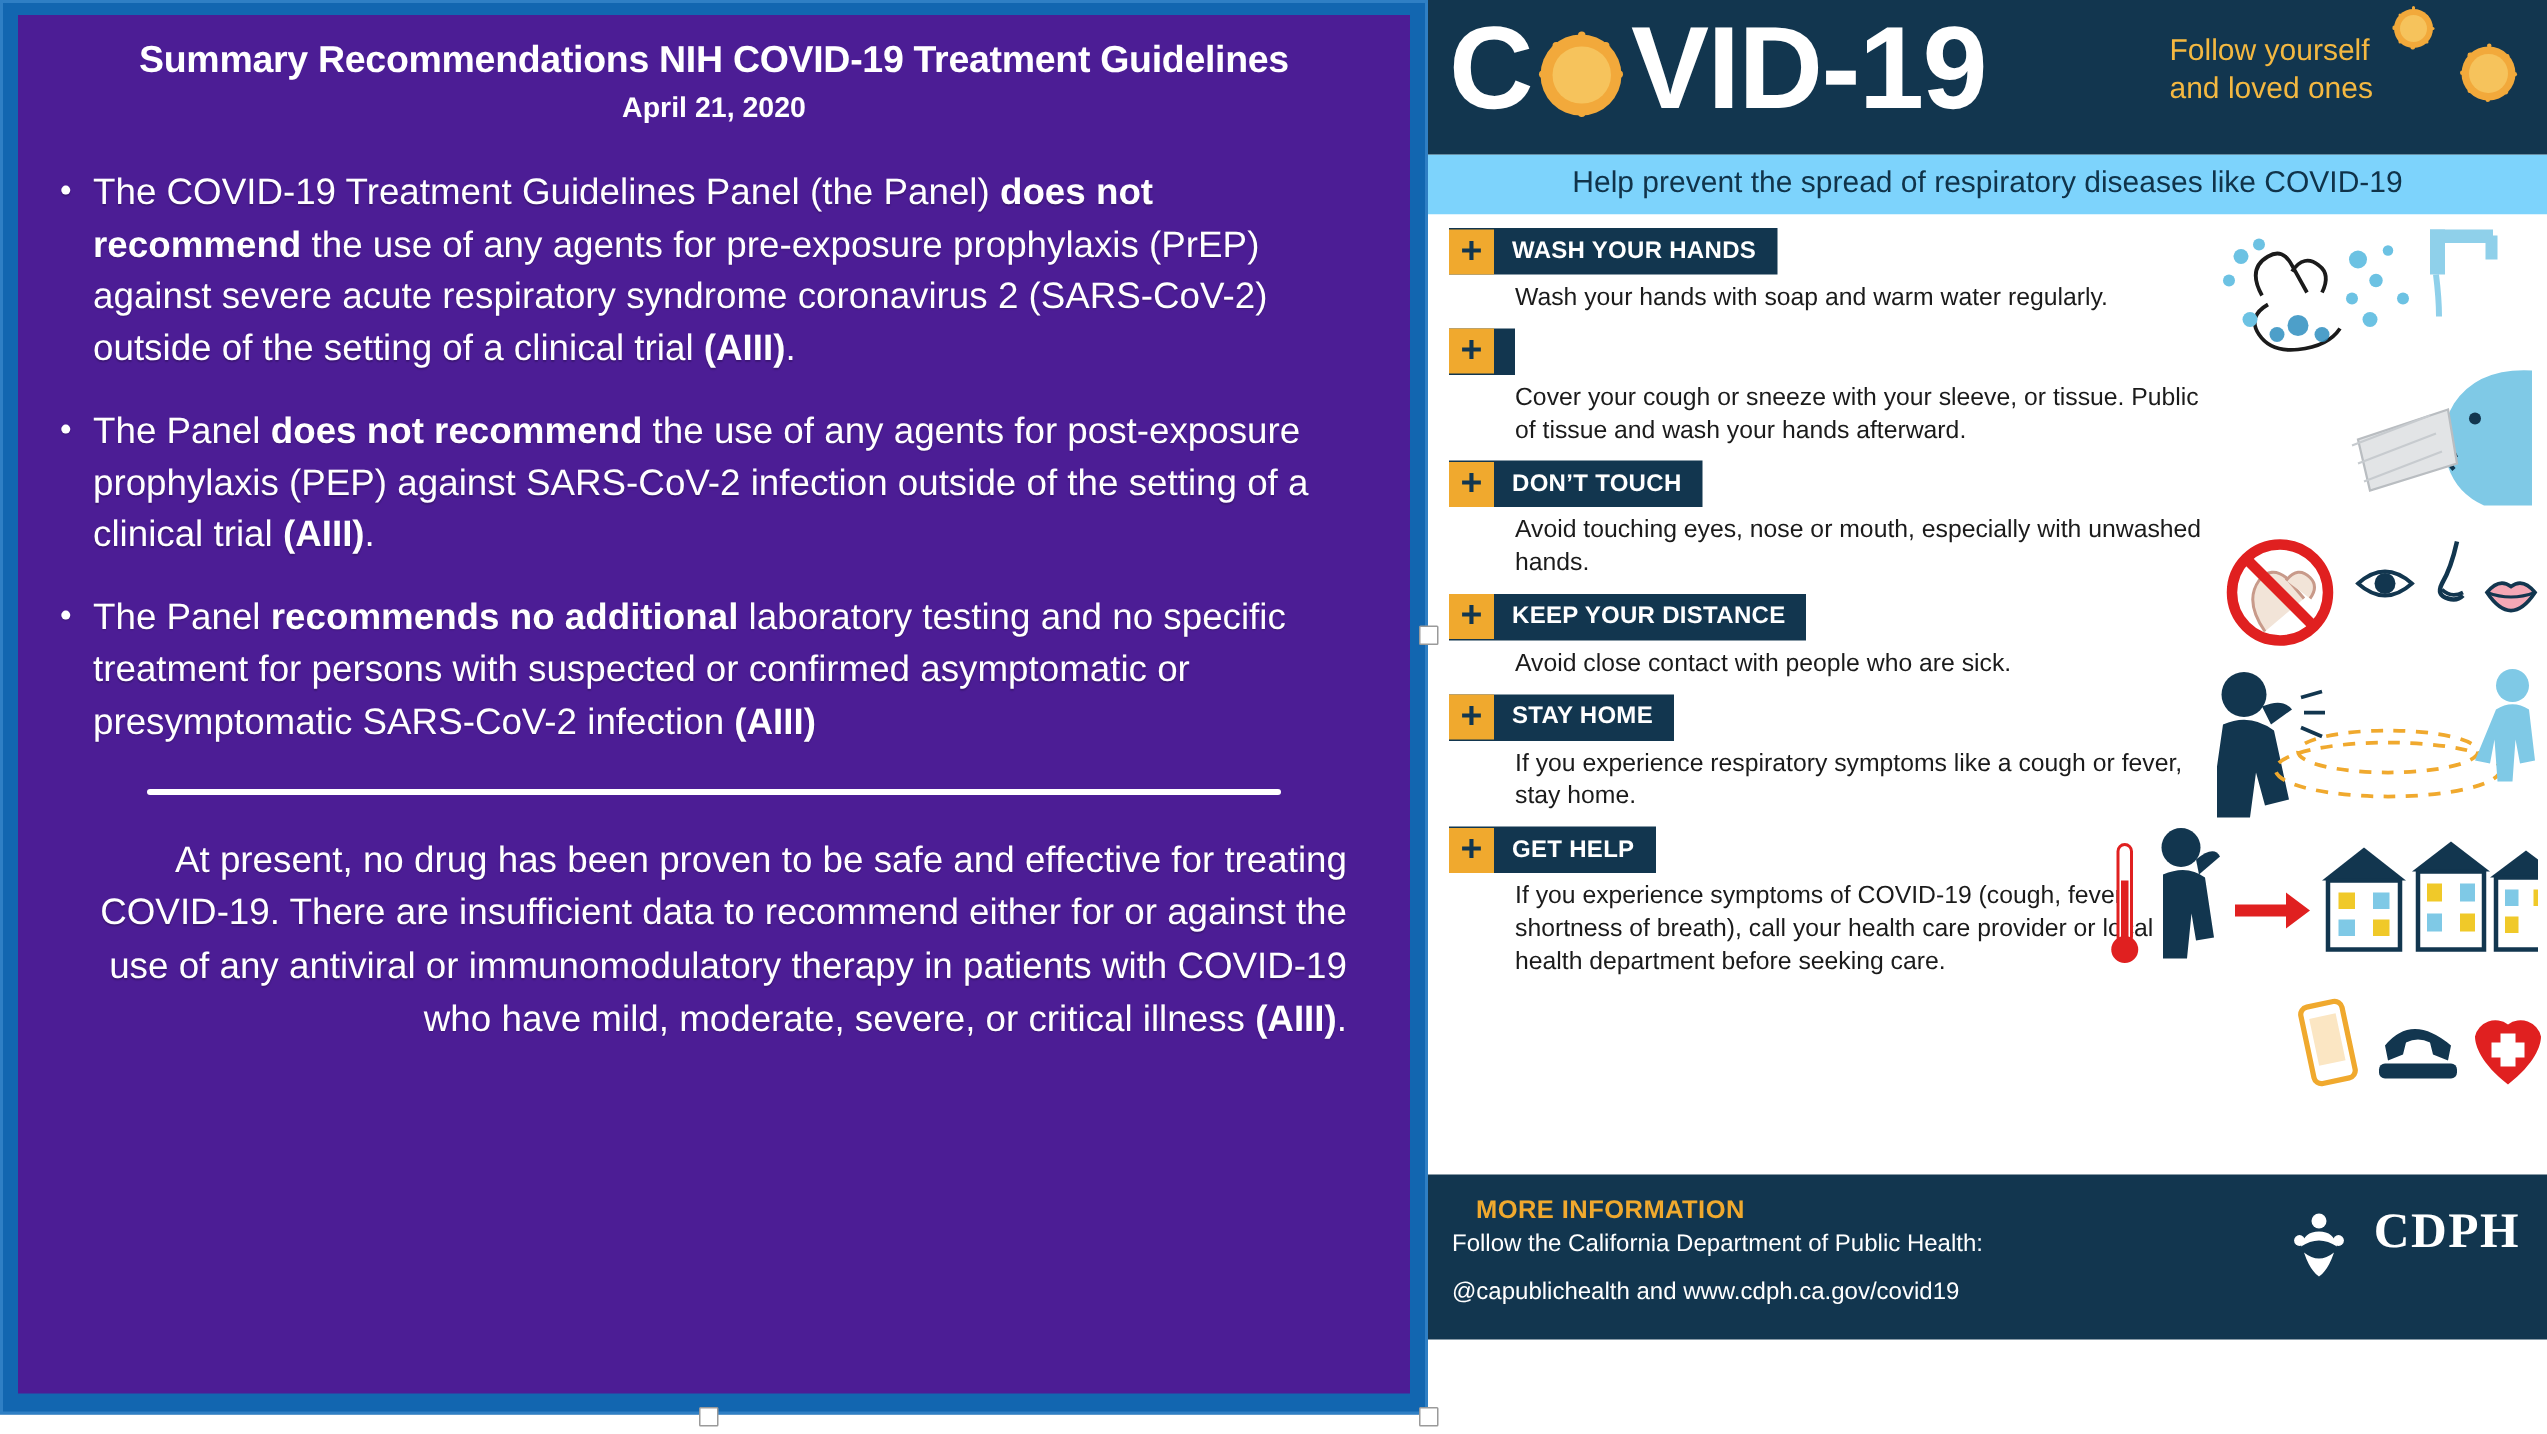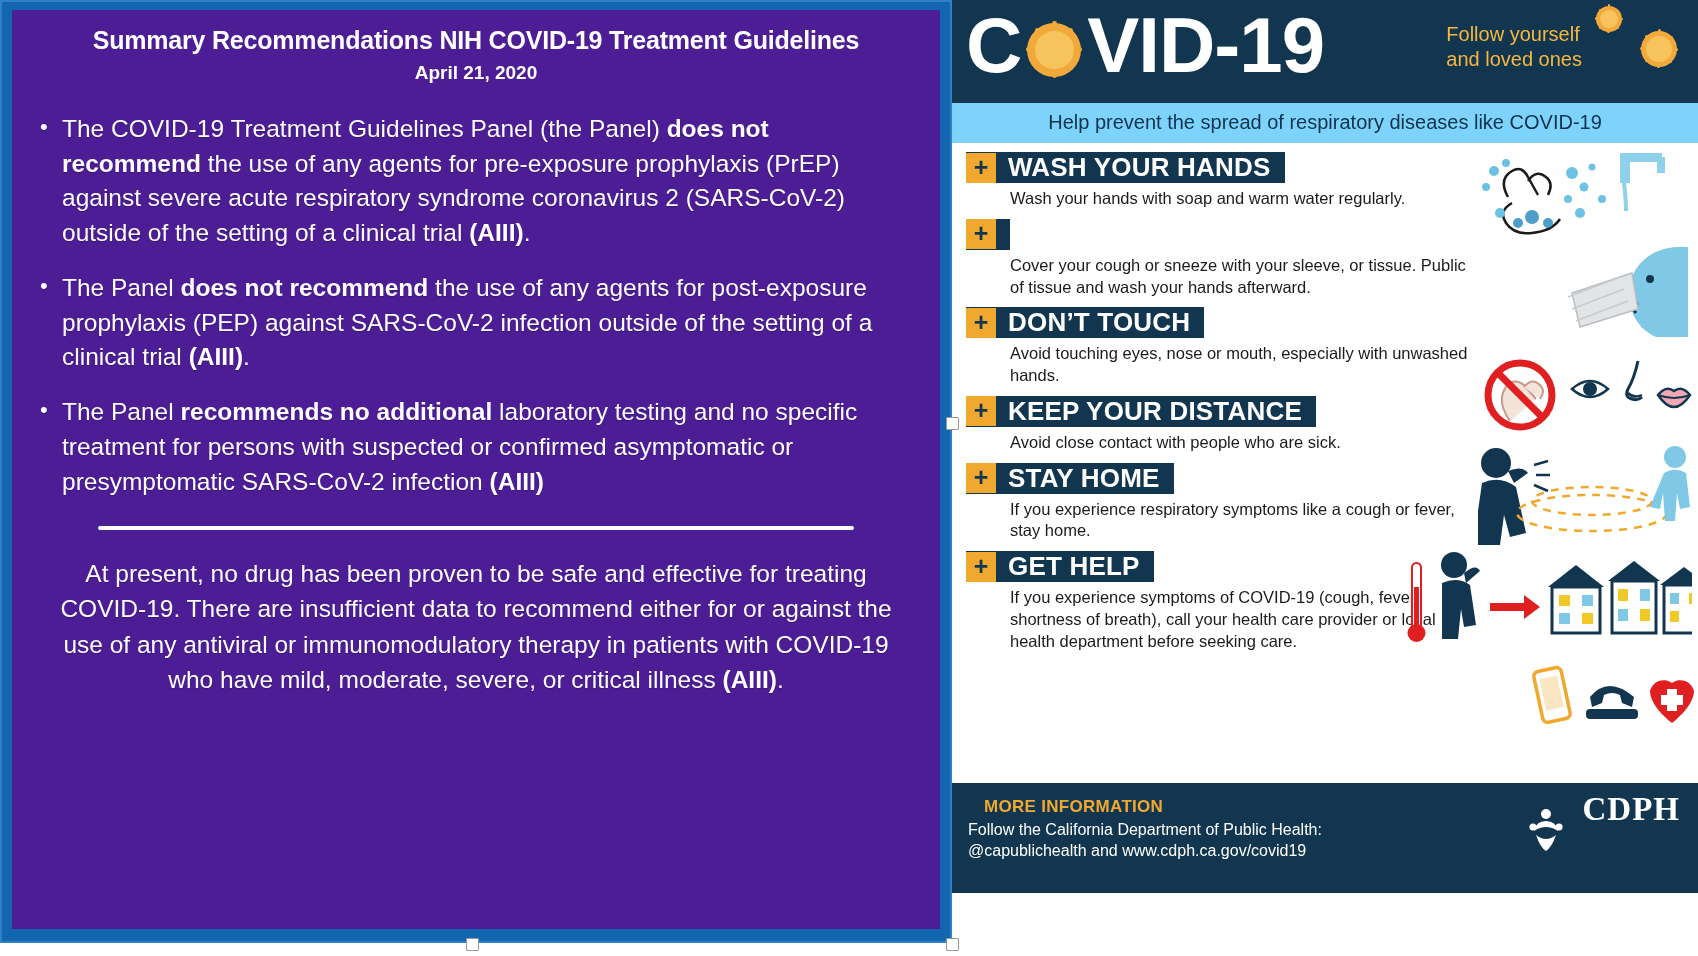--- a/index.html
+++ b/index.html
@@ -76,21 +76,21 @@
   .divider-rule {
     height: 4px;
     background: #ffffff;
     margin: 26px 86px 0 86px;
     border-radius: 2px;
   }
   .closing-para {
     color: #ffffff;
     font-size: 24.5px;
     line-height: 1.45;
-    text-align: center;
+    text-align: right;
     margin: 26px 42px 0 42px;
     text-shadow: 0 1px 1px rgba(0,0,0,0.22);
   }
   .closing-para b { font-weight: bold; }
 
   
   .handle {
     position: absolute;
     width: 11px;
     height: 11px;
@@ -211,21 +211,21 @@
     background: #f0a92e;
     color: #12364f;
     font-size: 25px;
     font-weight: bold;
     line-height: 29px;
     text-align: center;
     flex: 0 0 auto;
   }
   .tip-title {
     color: #ffffff;
-    font-size: 26px;
+    font-size: 16px;
     font-weight: bold;
     margin-left: 12px;
     letter-spacing: 0.2px;
   }
   .tip-body {
     color: #1b1b1b;
     font-size: 16.5px;
     line-height: 1.32;
     margin: 5px 0 0 44px;
     max-width: 470px;
@@ -244,25 +244,25 @@
     font-weight: bold;
     letter-spacing: 0.3px;
   }
   .footer-line {
     position: absolute;
     left: 16px;
     color: #ffffff;
     font-size: 16px;
   }
   .footer-line.l1 { top: 38px; }
-  .footer-line.l2 { top: 59px; }
+  .footer-line.l2 { top: 70px; }
   .cdph-logo {
     position: absolute;
     right: 18px;
-    top: 8px;
+    top: 20px;
     color: #ffffff;
     font-size: 33px;
     font-weight: bold;
     letter-spacing: 1px;
     font-family: "Liberation Serif", serif;
   }
   .cdph-mark {
     position: absolute;
     right: 132px;
     top: 24px;

